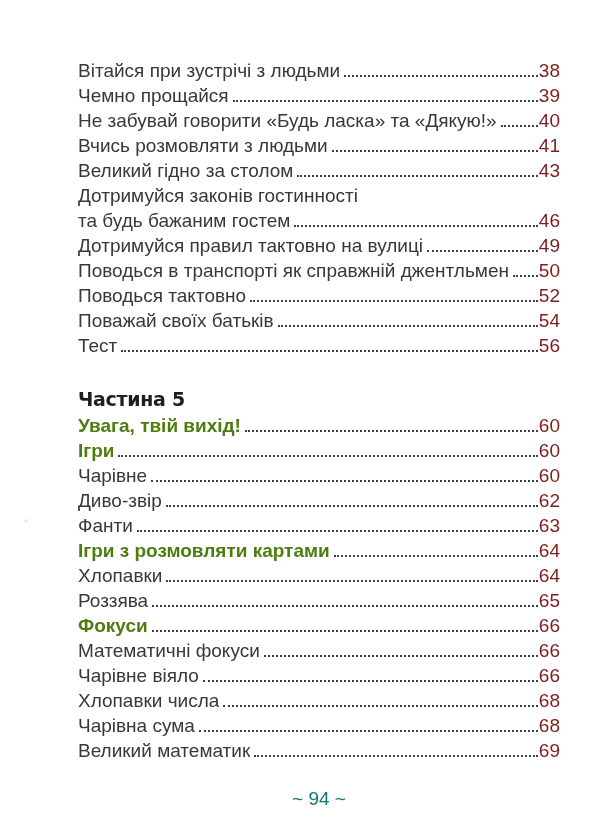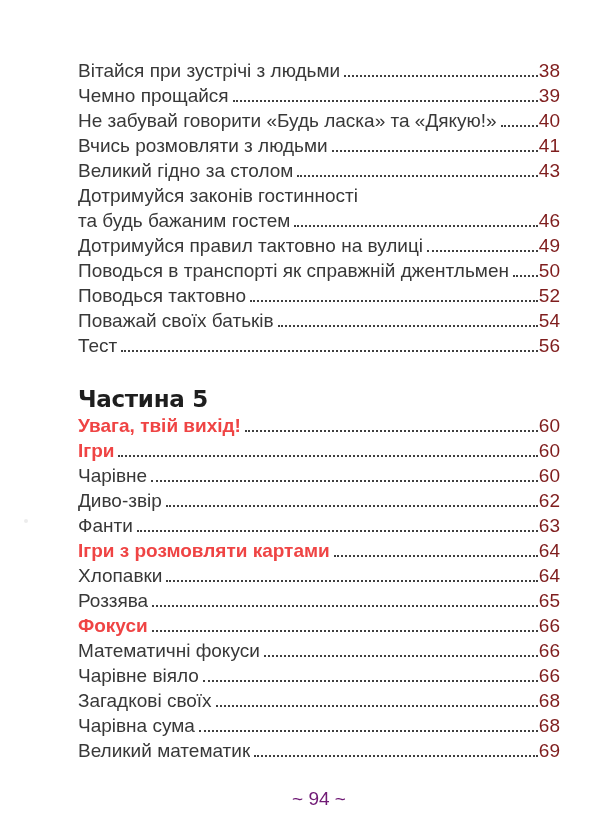--- a/index.html
+++ b/index.html
@@ -30,48 +30,48 @@
     font-size: 19px;
     line-height: 25px;
     white-space: nowrap;
   }
   .toc-row .label {
     flex: 0 1 auto;
     overflow: hidden;
   }
   .toc-row.bold .label {
     font-weight: 700;
-    color: #ef4444;
+    color: #4d7c0f;
     text-align: center;
   }
   .toc-row .dots {
     flex: 1 1 auto;
     min-width: 12px;
     border-bottom: 2px dotted #3f3f3f;
     margin: 0 1px 1px 4px;
   }
   .toc-row .num {
     flex: 0 0 auto;
     color: #7f1d1d;
   }
   .section-heading {
     margin: 28px 0 0 0;
     height: 27px;
-    font-size: 23px;
+    font-size: 19px;
     line-height: 27px;
     font-weight: 800;
     letter-spacing: -0.3px;
     color: #1e1e1e;
     font-family: "DejaVu Sans", sans-serif;
   }
   .footer {
     margin-top: 25px;
     text-align: center;
     font-size: 19px;
-    color: #701a75;
+    color: #0f766e;
   }
   .scan-speck {
     position: absolute;
     left: 24px;
     top: 519px;
     width: 4px;
     height: 4px;
     border-radius: 50%;
     background: #ececec;
   }
@@ -190,21 +190,21 @@
         <span class="label">Математичні фокуси</span>
         <span class="dots"></span>
         <span class="num">66</span>
       </div>
       <div class="toc-row">
         <span class="label">Чарівне віяло</span>
         <span class="dots"></span>
         <span class="num">66</span>
       </div>
       <div class="toc-row">
-        <span class="label">Загадкові своїх</span>
+        <span class="label">Хлопавки числа</span>
         <span class="dots"></span>
         <span class="num">68</span>
       </div>
       <div class="toc-row">
         <span class="label">Чарівна сума</span>
         <span class="dots"></span>
         <span class="num">68</span>
       </div>
       <div class="toc-row">
         <span class="label">Великий математик</span>

